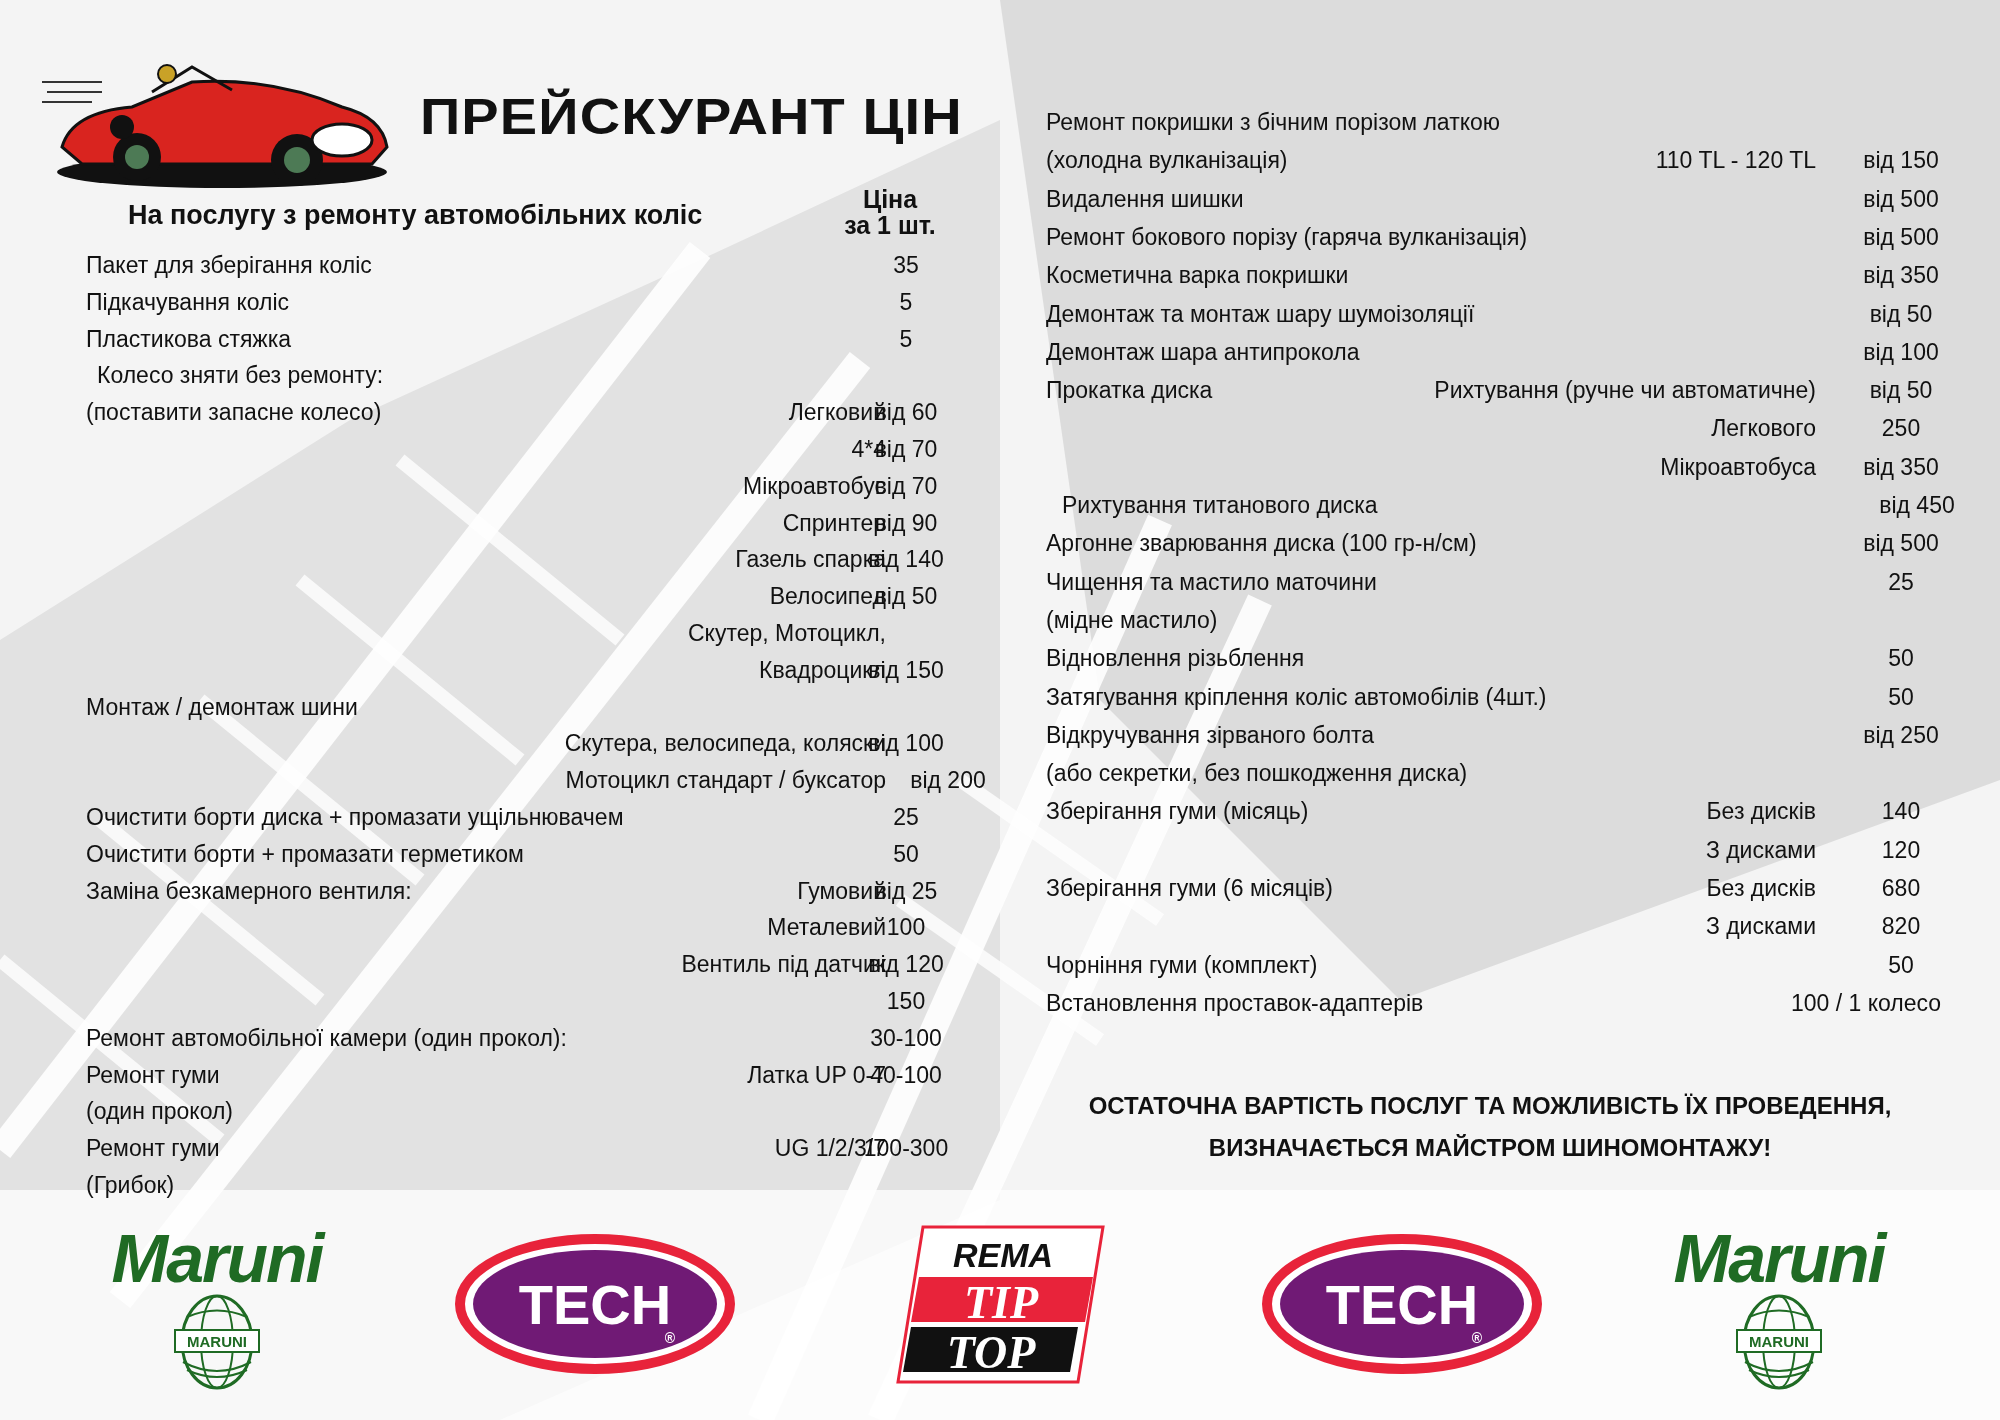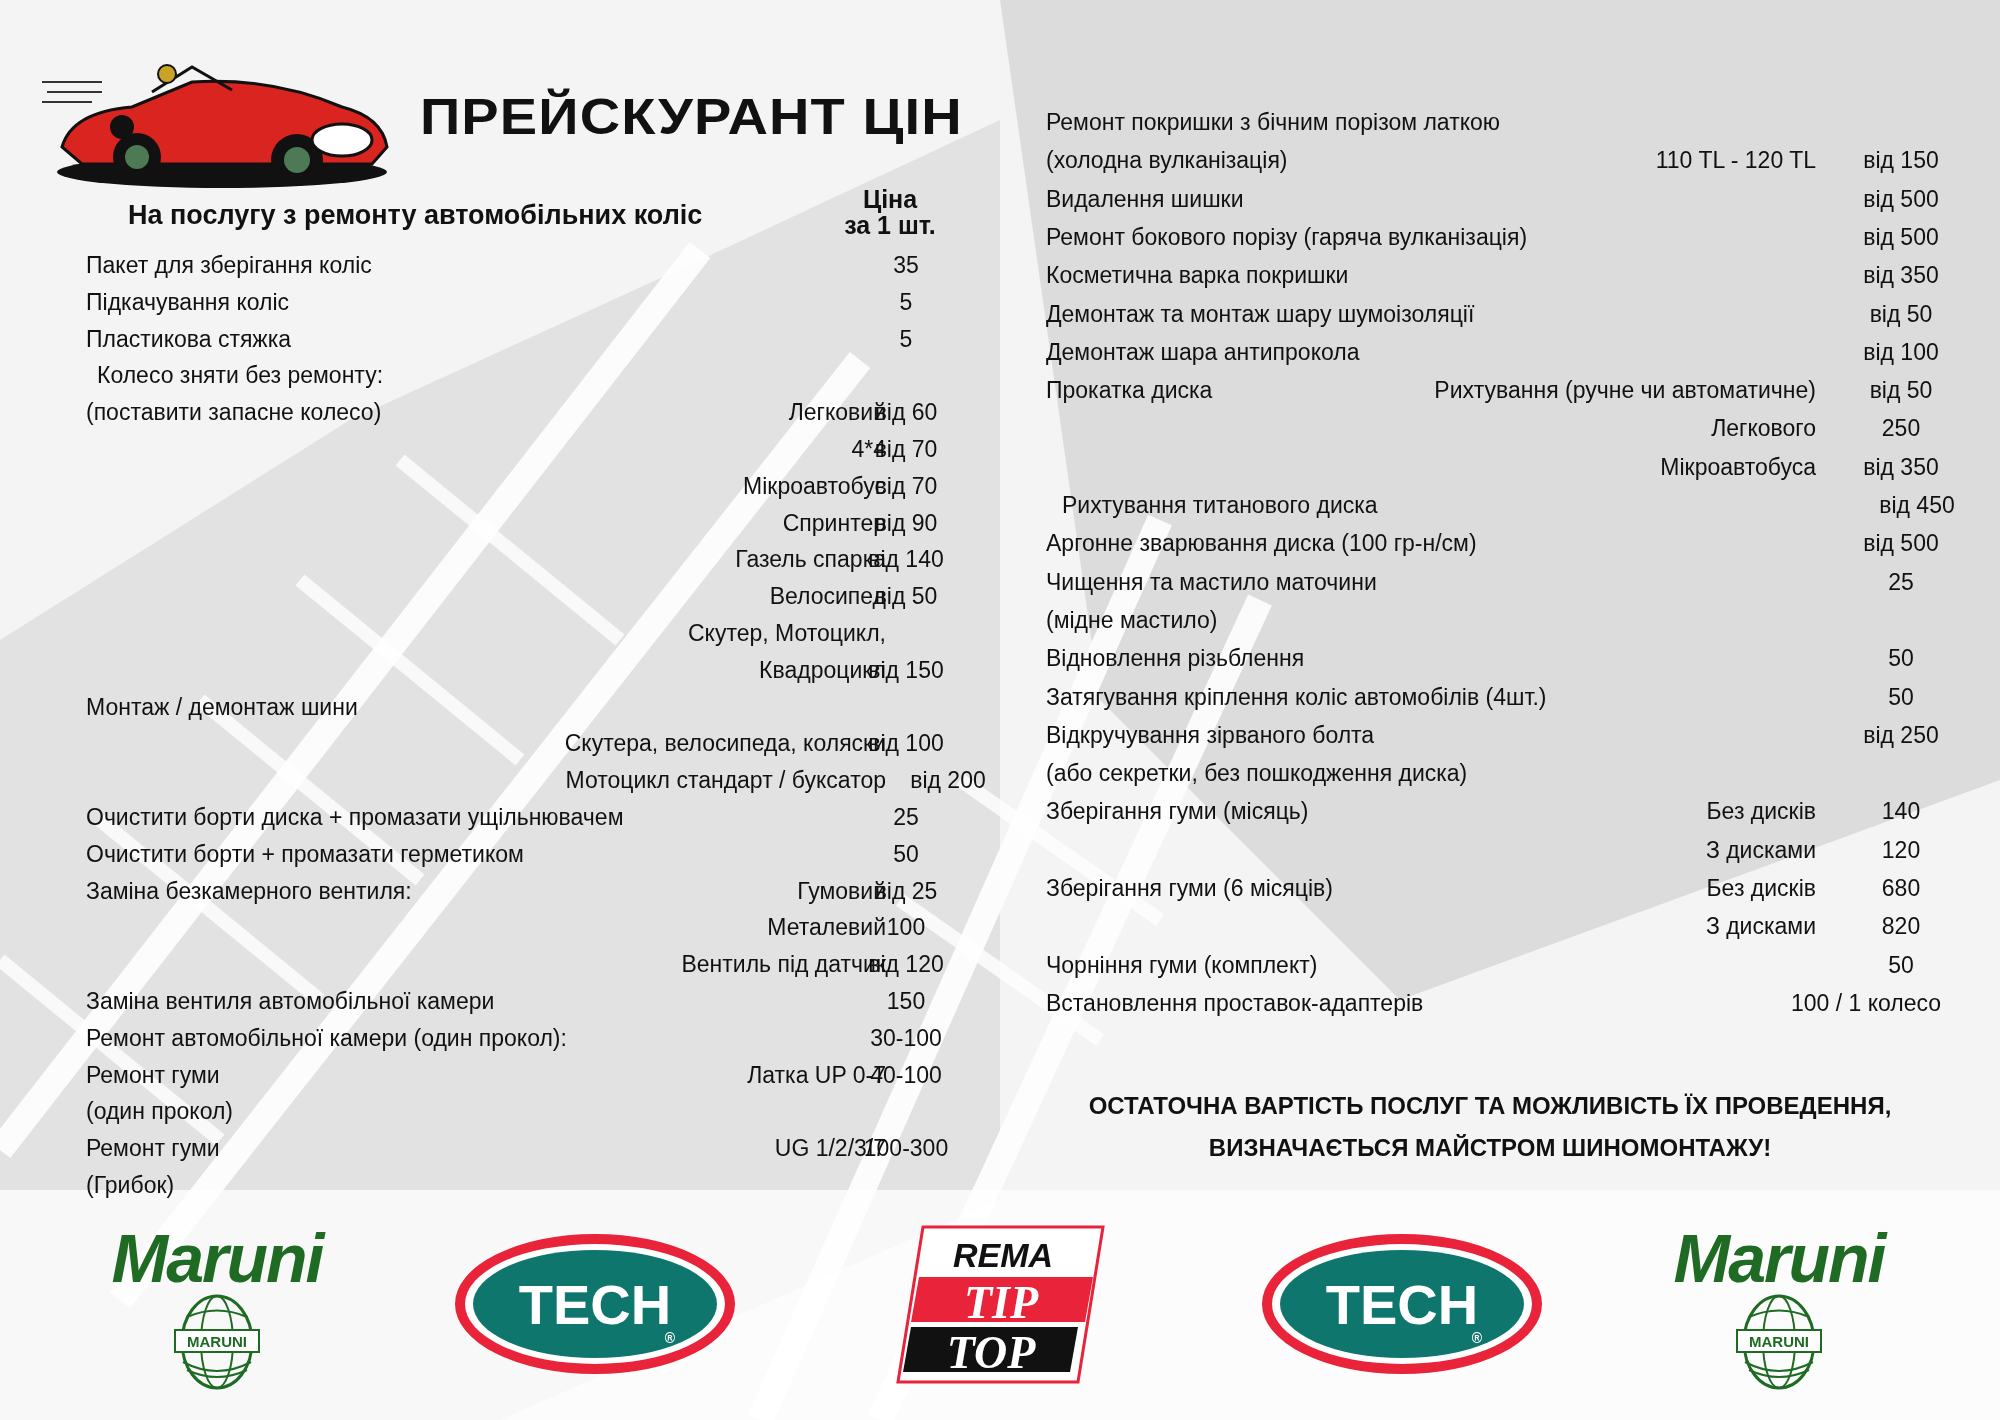--- a/index.html
+++ b/index.html
@@ -29,21 +29,21 @@
   .logo { position:absolute; z-index:1; }
   .maruni-word {
     font-family:"Liberation Sans", sans-serif; font-weight:bold; font-style:italic;
     color:#1f6b24; font-size:68px; letter-spacing:-2px; line-height:60px;
   }
   .tech-oval {
     width:280px; height:140px; border-radius:50%; border:10px solid #e8233a;
     background:#fff; display:flex; align-items:center; justify-content:center; box-sizing:border-box;
   }
   .tech-inner {
-    width:244px; height:108px; border-radius:50%; background:#0f766e; color:#fff;
+    width:244px; height:108px; border-radius:50%; background:#701a75; color:#fff;
     display:flex; align-items:center; justify-content:center;
     font-size:56px; font-weight:bold; position:relative;
   }
   .tech-inner .reg { position:absolute; right:42px; bottom:12px; font-size:14px; }
 </style>
 </head>
 <body>
 
 <svg class="bg" width="2000" height="1420" viewBox="0 0 2000 1420">
   <rect width="2000" height="1420" fill="#f4f4f4"></rect>
@@ -187,21 +187,20 @@
       <span class="lbl"></span>
       <span class="sub" style="right: 80px;">Металевий</span>
       <span class="val" style="left: 750px; width: 140px;">100</span>
     </div>
     <div class="row" style="top: 699.2px; left: 0px; width: 880px; height: 30px;">
       <span class="lbl"></span>
       <span class="sub" style="right: 80px;">Вентиль під датчик</span>
       <span class="val" style="left: 750px; width: 140px;">від 120</span>
     </div>
     <div class="row" style="top: 736px; left: 0px; width: 880px; height: 30px;">
-      <span class="lbl">Заміна вентиля автомобільної камери</span>
       <span class="sub" style="right: 80px;"></span>
       <span class="val" style="left: 750px; width: 140px;">150</span>
     </div>
     <div class="row" style="top: 772.8px; left: 0px; width: 880px; height: 30px;">
       <span class="lbl">Ремонт автомобільної камери (один прокол):</span>
       <span class="sub" style="right: 80px;"></span>
       <span class="val" style="left: 750px; width: 140px;">30-100</span>
     </div>
     <div class="row" style="top: 809.6px; left: 0px; width: 880px; height: 30px;">
       <span class="lbl">Ремонт гуми</span>

